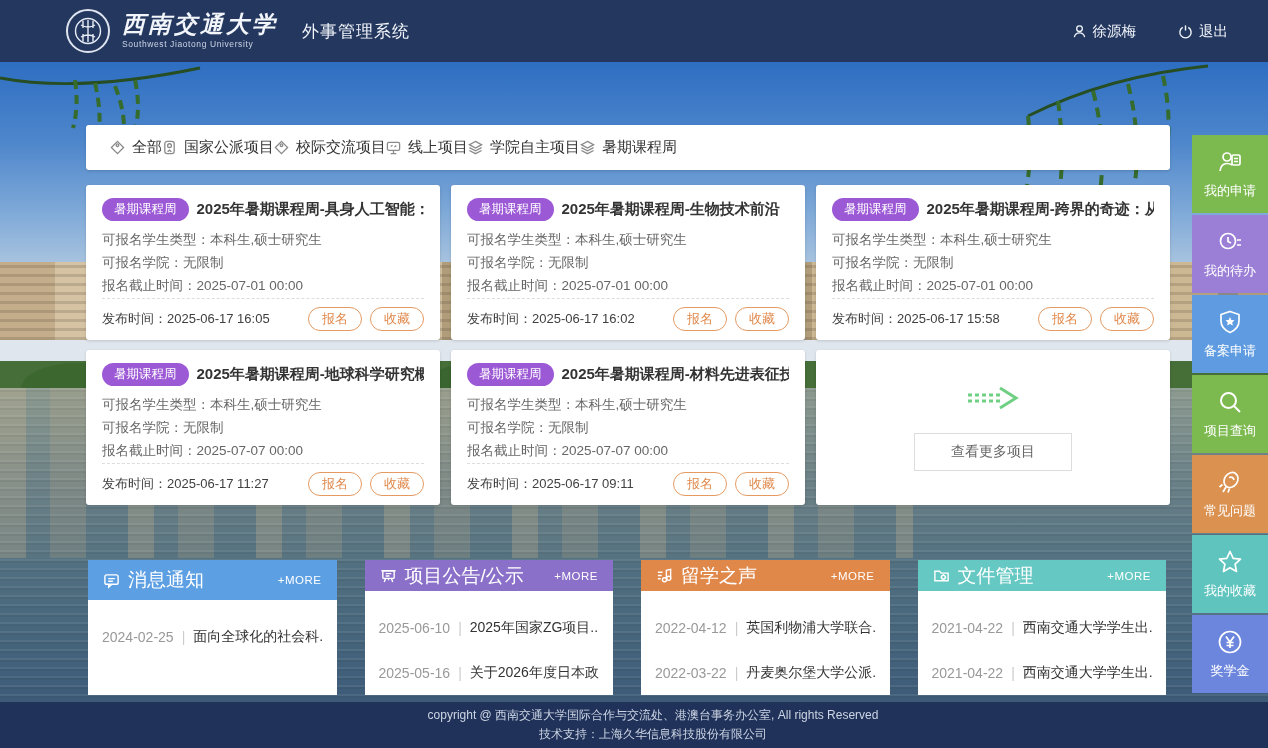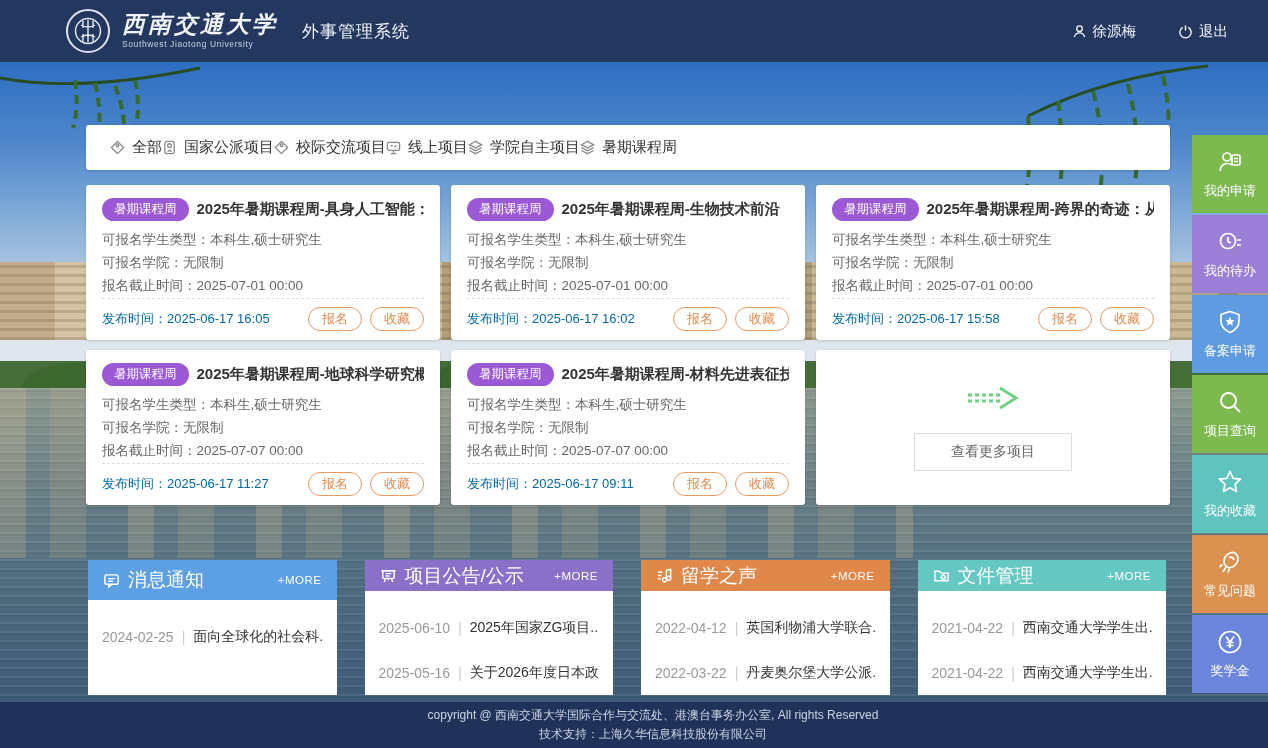--- a/index.html
+++ b/index.html
@@ -59,21 +59,21 @@
   .cards { position:absolute; top:185px; left:86px; width:1084px; z-index:10;
     display:grid; grid-template-columns:repeat(3,354px); grid-auto-rows:155px; column-gap:11px; row-gap:10px; }
   .card { background:#fff; border-radius:3px; padding:13px 16px 9px; box-shadow:0 1px 3px rgba(0,0,0,.15);
     display:flex; flex-direction:column; }
   .card-head { display:flex; align-items:center; gap:8px; margin-bottom:7px; min-width:0; }
   .badge { background:#9c59d6; color:#fff; font-size:12.5px; padding:3px 12px; border-radius:999px; white-space:nowrap; flex-shrink:0; }
   .card-title { font-size:15px; font-weight:600; color:#333; white-space:nowrap; overflow:hidden; }
   .info-line { font-size:13.5px; color:#666; line-height:23px; white-space:nowrap; overflow:hidden; }
   .card-foot { margin-top:auto; border-top:1px dashed #ddd; padding-top:8px;
     display:flex; align-items:center; justify-content:space-between; }
-  .pub { font-size:13px; color:#0369a1; }
+  .pub { font-size:13px; color:#404040; }
   .pill-group { display:flex; gap:8px; }
   .pill-btn { font-size:13px; color:#e0884b; border:1px solid #e59a62; border-radius:999px;
     padding:2px 13px; background:#fff; cursor:pointer; line-height:18px; }
   .more-card { background:#fff; border-radius:3px; box-shadow:0 1px 3px rgba(0,0,0,.15);
     display:flex; flex-direction:column; align-items:center; justify-content:center; gap:22px; }
   .more-btn { font-size:14px; color:#666; border:1px solid #ddd; background:#fff;
     padding:9px 36px; cursor:pointer; }
 
   
   .quickbar { position:absolute; top:135px; right:0; width:76px; z-index:20;
@@ -327,33 +327,33 @@
       </svg>
       <span>备案申请</span>
     </div>
     <div class="tile c-green">
       <svg width="26" height="26" viewBox="0 0 26 26" fill="none" stroke="#fff" stroke-width="2">
         <circle cx="11.5" cy="11.5" r="7.5"></circle>
           <line x1="17" y1="17" x2="23" y2="23"></line>
       </svg>
       <span>项目查询</span>
     </div>
-    <div class="tile c-teal">
-      <svg width="26" height="26" viewBox="0 0 26 26" fill="none" stroke="#fff" stroke-width="1.7" stroke-linejoin="round">
-        <path d="M13 2.5 L16.2 9.3 L23.5 10.2 L18.1 15.2 L19.5 22.5 L13 18.8 L6.5 22.5 L7.9 15.2 L2.5 10.2 L9.8 9.3 Z"></path>
-      </svg>
-      <span>我的收藏</span>
-    </div>
     <div class="tile c-orange">
       <svg width="26" height="26" viewBox="0 0 26 26" fill="none" stroke="#fff" stroke-width="1.7">
         <ellipse cx="14" cy="11" rx="6.5" ry="8" transform="rotate(35 14 11)"></ellipse>
         <path d="M9 18 L6 23 M12.5 19.5 L11 23.5 M5.5 15.5 L2.5 18"></path>
           <path d="M12 8.5 Q16 7 17 11"></path>
       </svg>
       <span>常见问题</span>
+    </div>
+    <div class="tile c-teal">
+      <svg width="26" height="26" viewBox="0 0 26 26" fill="none" stroke="#fff" stroke-width="1.7" stroke-linejoin="round">
+        <path d="M13 2.5 L16.2 9.3 L23.5 10.2 L18.1 15.2 L19.5 22.5 L13 18.8 L6.5 22.5 L7.9 15.2 L2.5 10.2 L9.8 9.3 Z"></path>
+      </svg>
+      <span>我的收藏</span>
     </div>
     <div class="tile c-indigo">
       <svg width="26" height="26" viewBox="0 0 26 26" fill="none" stroke="#fff" stroke-width="1.7">
         <circle cx="13" cy="13" r="10.5"></circle>
           <path d="M9 7.5 L13 13 L17 7.5 M13 13 L13 19 M9.5 13.5 L16.5 13.5 M9.5 16.5 L16.5 16.5"></path>
       </svg>
       <span>奖学金</span>
     </div>
   </div>
 

